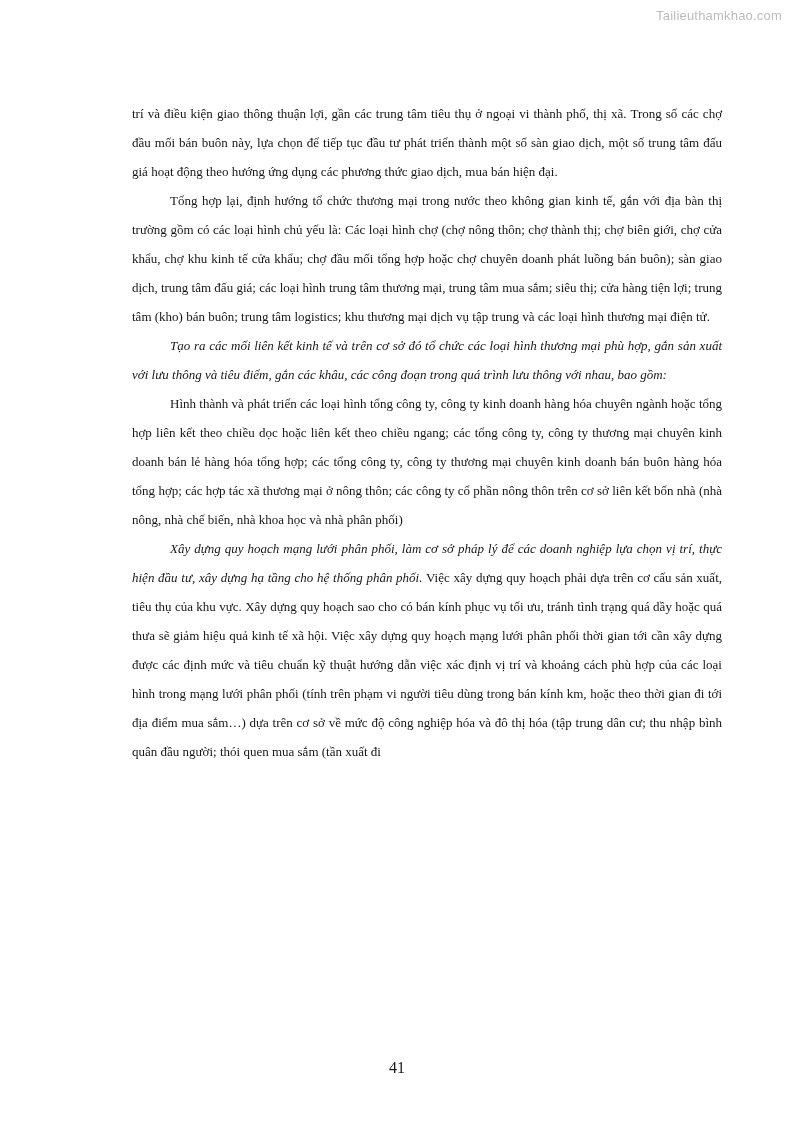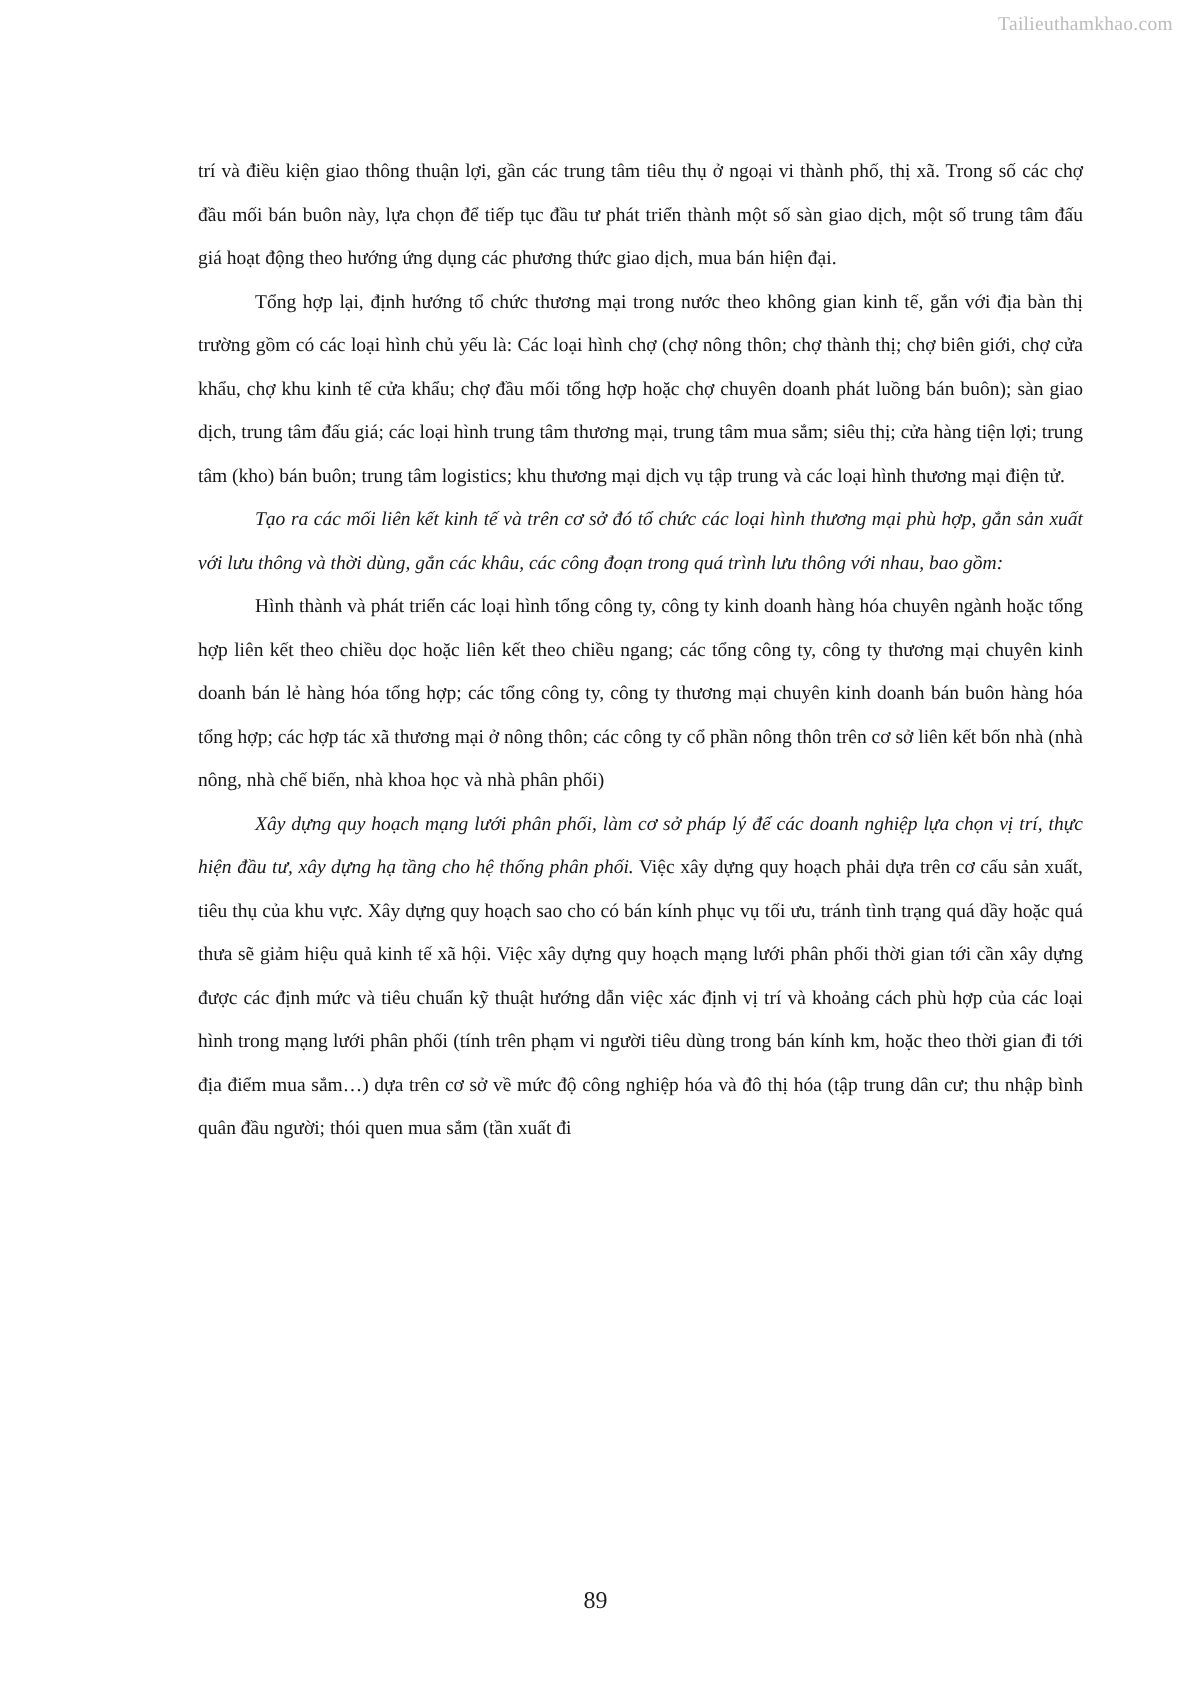--- a/index.html
+++ b/index.html
@@ -14,21 +14,21 @@
   }
   .page {
     position: absolute;
     inset: 0;
     background: #ffffff;
   }
   .watermark {
     position: absolute;
     top: 8px;
     right: 12px;
-    font-family: Liberation Serif, serif;
+    font-family: Liberation Sans, sans-serif;
     font-size: 13px;
     color: #bcbcbc;
     letter-spacing: 0.2px;
   }
   .text-block {
     position: absolute;
     top: 99px;
     left: 132px;
     right: 72px;
   }
@@ -58,25 +58,25 @@
 <div class="page">
 
   <div class="watermark">Tailieuthamkhao.com</div>
 
   <main class="text-block">
 
     <p class="para">trí và điều kiện giao thông thuận lợi, gần các trung tâm tiêu thụ ở ngoại vi thành phố, thị xã. Trong số các chợ đầu mối bán buôn này, lựa chọn để tiếp tục đầu tư phát triển thành một số sàn giao dịch, một số trung tâm  đấu giá hoạt động theo hướng ứng dụng các phương thức giao dịch, mua bán hiện đại.</p>
 
     <p class="para indent">Tổng hợp lại, định hướng tổ chức thương mại trong nước theo không gian kinh tế, gắn với địa bàn thị trường gồm có các loại hình chủ yếu là: Các loại hình chợ (chợ nông thôn; chợ thành thị; chợ biên giới, chợ cửa khẩu, chợ khu kinh tế cửa khẩu; chợ đầu mối tổng hợp hoặc chợ chuyên doanh phát luồng bán buôn); sàn giao dịch, trung tâm đấu giá; các loại hình trung tâm thương mại, trung tâm mua sắm; siêu thị; cửa hàng tiện lợi; trung tâm (kho) bán buôn; trung tâm logistics; khu thương mại dịch vụ tập trung và các loại hình thương mại điện tử.</p>
 
-    <p class="para indent italic">Tạo ra các mối liên kết kinh tế và trên cơ sở đó tổ chức các loại hình thương mại phù hợp, gắn sản xuất với lưu thông và thời dùng, gắn các khâu, các công đoạn trong quá trình lưu thông với nhau, bao gồm:</p>
+    <p class="para indent italic">Tạo ra các mối liên kết kinh tế và trên cơ sở đó tổ chức các loại hình thương mại phù hợp, gắn sản xuất với lưu thông và tiêu điểm, gắn các khâu, các công đoạn trong quá trình lưu thông với nhau, bao gồm:</p>
 
     <p class="para indent">Hình thành và phát triển các loại hình tổng công ty, công ty kinh doanh hàng hóa chuyên ngành hoặc tổng hợp liên kết theo chiều dọc hoặc liên kết theo chiều ngang; các tổng công ty, công ty thương mại chuyên kinh doanh bán lẻ hàng hóa tổng hợp; các tổng công ty, công ty thương mại chuyên kinh doanh bán buôn hàng hóa tổng hợp; các hợp tác xã thương mại ở nông thôn; các công ty cổ phần nông thôn trên cơ sở liên kết bốn nhà (nhà nông, nhà chế biến, nhà khoa học và nhà phân phối)</p>
 
     <p class="para indent"><span class="italic">Xây dựng quy hoạch mạng lưới phân phối, làm cơ sở pháp lý để các doanh nghiệp lựa chọn vị trí, thực hiện đầu tư, xây dựng hạ tầng cho hệ thống phân phối.</span> <span>Việc xây dựng quy hoạch phải dựa trên cơ cấu sản xuất, tiêu thụ của khu vực. Xây dựng quy hoạch sao cho có bán kính phục vụ tối ưu, tránh tình trạng quá dầy hoặc quá thưa sẽ giảm hiệu quả kinh tế xã hội. Việc xây dựng quy hoạch mạng lưới phân phối thời gian tới cần xây dựng được các định mức và tiêu chuẩn kỹ thuật hướng dẫn việc xác định vị trí và khoảng cách phù hợp của các loại hình trong mạng lưới phân phối (tính trên phạm vi người tiêu dùng trong bán kính km, hoặc theo thời gian đi tới địa điểm mua sắm…) dựa trên cơ sở về mức độ công nghiệp hóa và đô thị hóa (tập trung dân cư; thu nhập bình quân đầu người; thói quen mua sắm (tần xuất đi</span></p>
 
   </main>
 
   <footer class="page-footer">
-    <span class="page-number">89</span>
+    <span class="page-number">41</span>
   </footer>
 
 </div>
 
 </body></html>

